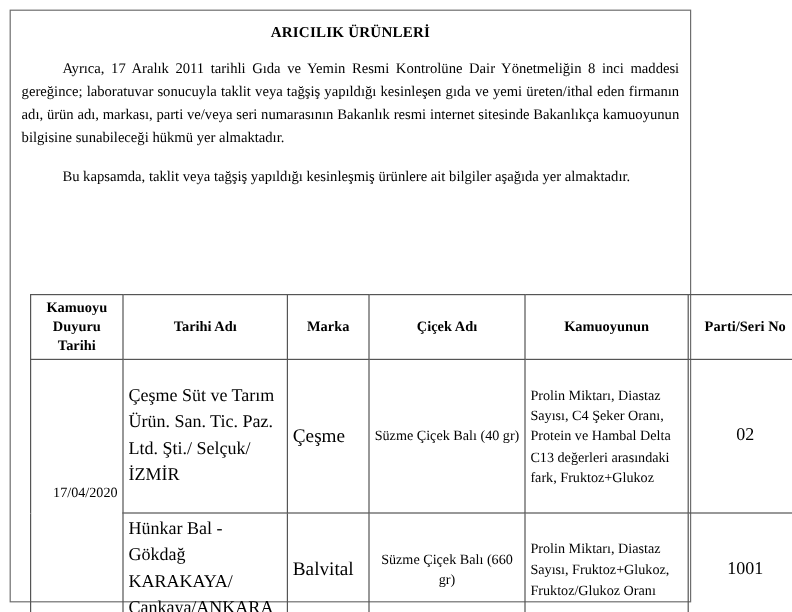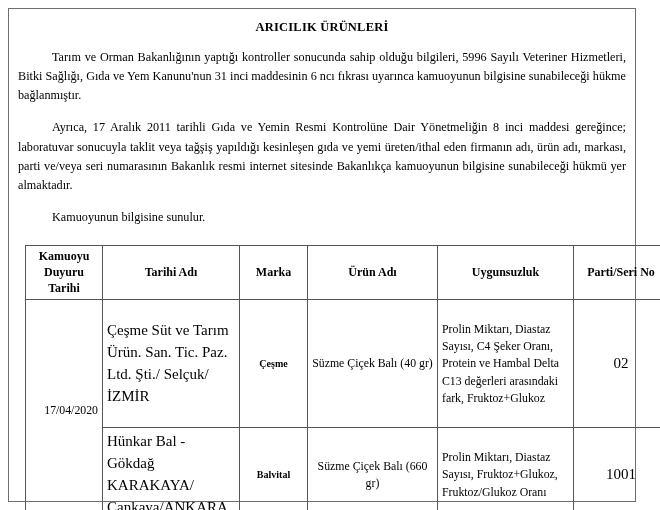--- a/index.html
+++ b/index.html
@@ -14,21 +14,21 @@
     font-family: "Liberation Serif", "DejaVu Serif", serif;
     color: #000000;
     overflow: hidden;
   }
 
   
   #page-frame {
     position: absolute;
     left: 8px;
     top: 8px;
-    width: 628px;
+    width: 568px;
     height: 494px;
     border: 1px solid #6e6e6e;
     box-sizing: border-box;
     background: #ffffff;
   }
 
   
   #doc-title {
     text-align: center;
     font-weight: bold;
@@ -80,24 +80,23 @@
     font-size: 11.8px;
   }
   td.cell-firm {
     text-align: left;
     vertical-align: middle;
     line-height: 1.45;
     font-size: 15px;
     padding-left: 6px;
   }
   td.cell-brand {
-    text-align: center;
+    text-align: left;
     vertical-align: middle;
-    font-size: 10px;
-    font-weight: bold;
+    font-size: 16px;
   }
   td.cell-product {
     text-align: center;
     vertical-align: middle;
     line-height: 1.45;
     font-size: 11.8px;
   }
   td.cell-nonconformity {
     text-align: left;
     vertical-align: middle;
@@ -121,41 +120,40 @@
   col.c-batch { width: 95px;  }
 </style>
 </head>
 <body>
 
 <div id="page-frame">
 
   <h1 id="doc-title">ARICILIK ÜRÜNLERİ</h1>
 
   <div id="prose">
-    <p class="para">Tarım ve Orman Bakanlığının yaptığı kontroller sonucunda sahip olduğu bilgileri, 5996 Sayılı Veteriner Hizmetleri, Bitki Sağlığı, Gıda ve Yem Kanunu'nun 31 inci  maddesinin 6 ncı  fıkrası  uyarınca  kamuoyunun bilgisine sunabileceği  hükme bağlanmıştır.</p>
     <p class="para">Ayrıca, 17 Aralık 2011 tarihli Gıda ve Yemin  Resmi Kontrolüne Dair Yönetmeliğin 8 inci maddesi gereğince; laboratuvar sonucuyla taklit veya tağşiş yapıldığı kesinleşen gıda ve yemi üreten/ithal eden firmanın adı, ürün adı, markası, parti ve/veya seri numarasının Bakanlık resmi internet sitesinde Bakanlıkça kamuoyunun bilgisine sunabileceği hükmü yer almaktadır.</p>
-    <p class="para">Kamuoyunun bilgisine sunulur.</p>
+    <p class="para">Bu kapsamda, taklit veya tağşiş yapıldığı kesinleşmiş ürünlere ait bilgiler aşağıda yer almaktadır.</p>
   </div>
 
   <table id="results-table">
     <colgroup>
       <col class="c-date">
         <col class="c-firm">
         <col class="c-brand">
       <col class="c-prod">
         <col class="c-nonc">
         <col class="c-batch">
     </colgroup>
     <thead>
       <tr>
         <th>Kamuoyu Duyuru Tarihi</th>
         <th>Tarihi Adı</th>
         <th>Marka</th>
-        <th>Ürün Adı</th>
-        <th>Uygunsuzluk</th>
+        <th>Çiçek Adı</th>
+        <th>Kamuoyunun</th>
         <th>Parti/Seri No</th>
       </tr>
     </thead>
     <tbody>
       <tr class="row-tall">
         <td class="cell-date" rowspan="2">17/04/2020</td>
         <td class="cell-firm">Çeşme Süt ve Tarım Ürün. San. Tic. Paz. Ltd. Şti./ Selçuk/İZMİR</td>
         <td class="cell-brand">Çeşme</td>
         <td class="cell-product">Süzme Çiçek Balı  (40 gr)</td>
         <td class="cell-nonconformity">Prolin Miktarı, Diastaz Sayısı, C4 Şeker Oranı, Protein ve Hambal Delta C13 değerleri arasındaki fark, Fruktoz+Glukoz</td>

